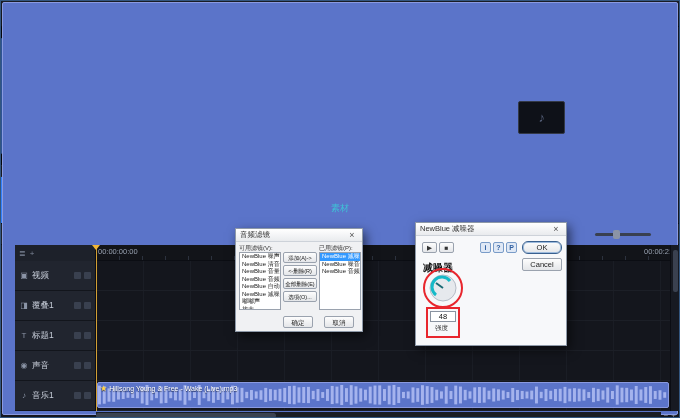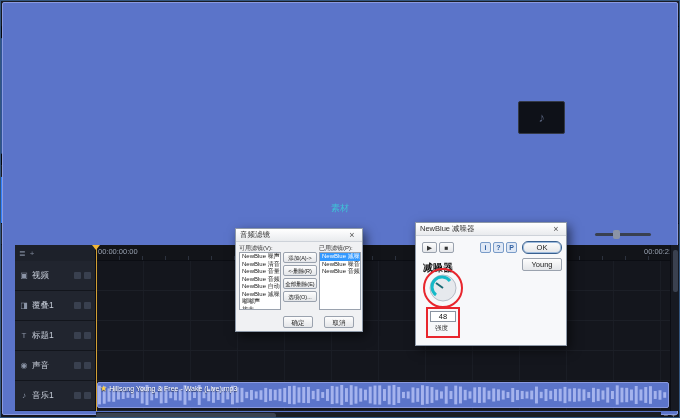--- a/index.html
+++ b/index.html
@@ -682,21 +682,21 @@
     <div class="dtitle">
       <span>NewBlue 减噪器</span>
       <span class="dx">×</span>
     </div>
     <div class="pbtn" style="left:6px;top:19px">▶</div>
     <div class="pbtn" style="left:23px;top:19px">■</div>
     <div class="ipk" style="left:64px;top:19px">i</div>
     <div class="ipk" style="left:77px;top:19px">?</div>
     <div class="ipk" style="left:90px;top:19px">P</div>
     <div class="okbtn">OK</div>
-    <div class="cancelbtn">Young</div>
+    <div class="cancelbtn">Cancel</div>
     <div class="knoblabel">减噪器</div>
     <svg class="knob" width="30" height="30" viewBox="0 0 30 30">
       <circle cx="15" cy="15" r="13" fill="#e6e9ed" stroke="#b5bcc6"></circle>
       <path d="M 8 22 A 10 10 0 1 1 22 8" fill="none" stroke="#16bac8" stroke-width="3"></path>
       <line x1="15" y1="15" x2="8" y2="10" stroke="#1a6a74" stroke-width="2"></line>
     </svg>
     <div class="ann-circle"></div>
     <div class="valbox">48</div>
     <div class="parlabel">强度</div>
     <div class="ann-box"></div>

